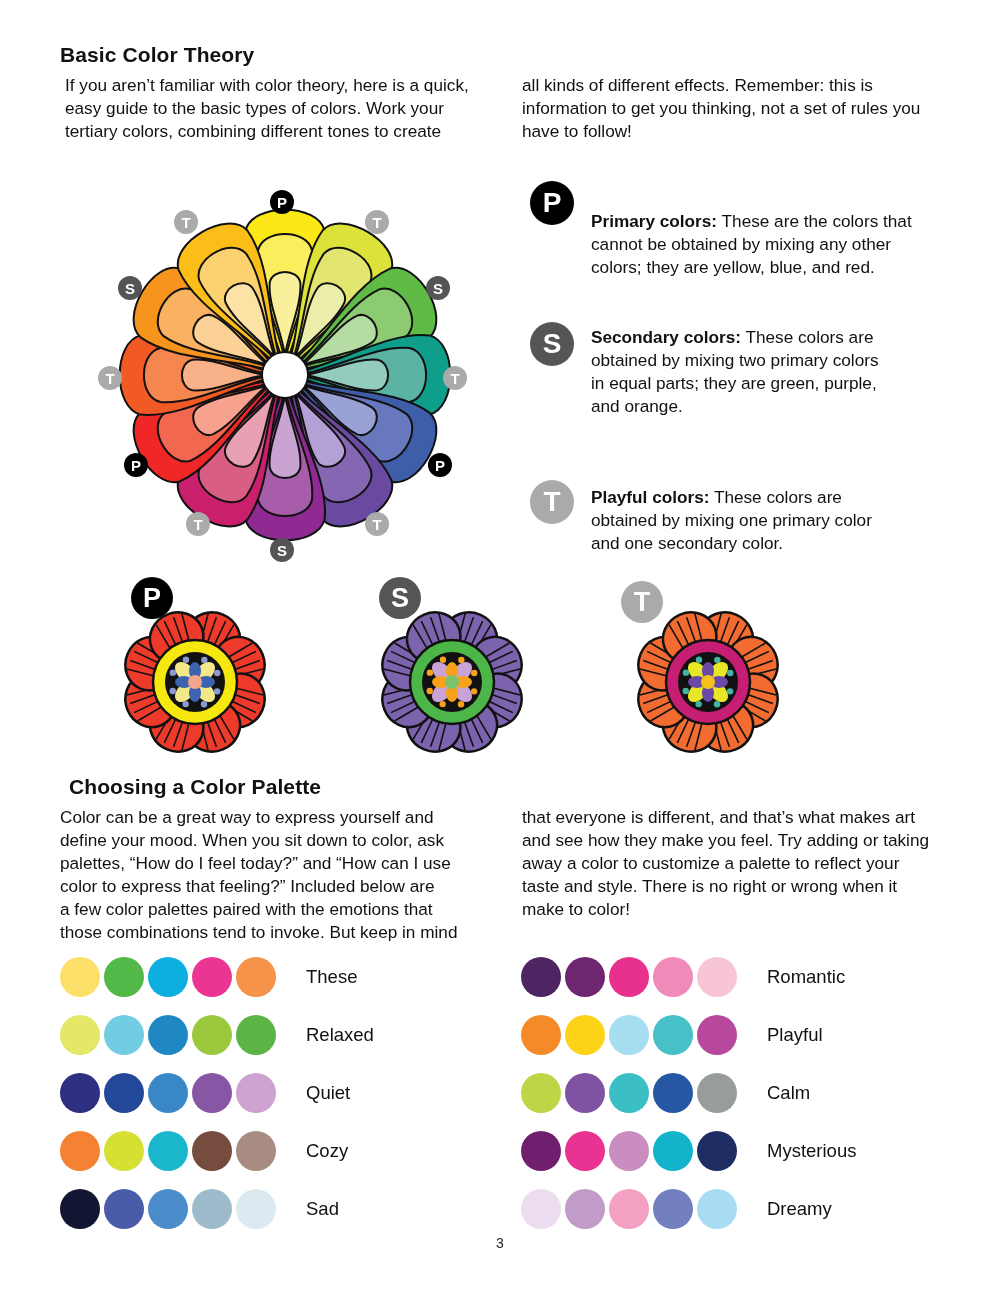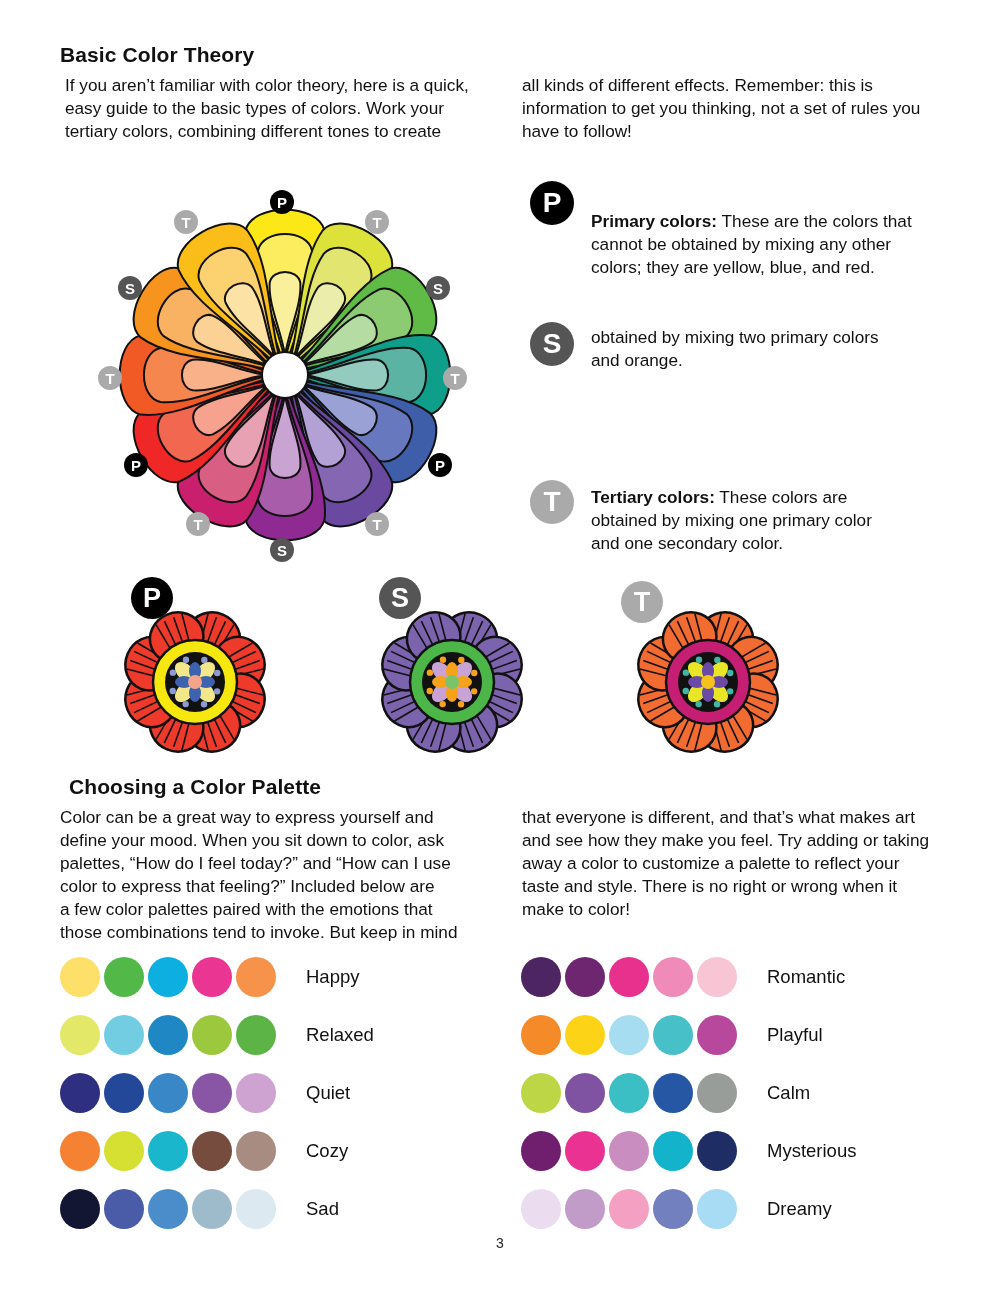--- a/index.html
+++ b/index.html
@@ -192,27 +192,29 @@
 
 <div class="badge p" style="left:530px;top:181px;width:44px;height:44px;font-size:28px;">P</div>
 <div class="def" style="top:171px;margin-top:39px;">
   <span class="line"><b>Primary colors:</b><span> These are the colors that</span></span>
   <span class="line">cannot be obtained by mixing any other</span>
   <span class="line">colors; they are yellow, blue, and red.</span>
 </div>
 
 <div class="badge s" style="left:530px;top:322px;width:44px;height:44px;font-size:28px;">S</div>
 <div class="def" style="top:326px;">
+  <span class="line"><b>Secondary colors:</b><span> These colors are</span></span>
   <span class="line">obtained by mixing two primary colors</span>
+  <span class="line">in equal parts; they are green, purple,</span>
   <span class="line">and orange.</span>
 </div>
 
 <div class="badge t" style="left:530px;top:480px;width:44px;height:44px;font-size:28px;">T</div>
 <div class="def" style="top:486px;">
-  <span class="line"><b>Tertiary colors:</b><span> These colors are</span></span>
+  <span class="line"><b>Playful colors:</b><span> These colors are</span></span>
   <span class="line">obtained by mixing one primary color</span>
   <span class="line">and one secondary color.</span>
 </div>
 
 <div class="badge p" style="left:131px;top:577px;width:42px;height:42px;font-size:27px;">P</div>
 <div class="badge s" style="left:379px;top:577px;width:42px;height:42px;font-size:27px;">S</div>
 <div class="badge t" style="left:621px;top:581px;width:42px;height:42px;font-size:27px;">T</div>
 <svg class="abs" id="flowers" style="left:0;top:560px;" width="1000" height="200">
     <g transform="translate(195,122)">
       <g transform="rotate(22.5) translate(0,-48)">
@@ -464,21 +466,21 @@
   <span>make to color!</span>
 </div>
 
 <div id="palettes">
     <div class="pal-row" style="left: 60px; top: 957px;">
       <div class="dot" style="background: rgb(253, 224, 106);"></div>
       <div class="dot" style="background: rgb(82, 184, 72);"></div>
       <div class="dot" style="background: rgb(12, 175, 224);"></div>
       <div class="dot" style="background: rgb(234, 53, 147);"></div>
       <div class="dot" style="background: rgb(247, 146, 74);"></div>
-      <span class="pal-label">Happy</span>
+      <span class="pal-label">These</span>
     </div>
     <div class="pal-row" style="left: 60px; top: 1015px;">
       <div class="dot" style="background: rgb(227, 232, 104);"></div>
       <div class="dot" style="background: rgb(114, 205, 227);"></div>
       <div class="dot" style="background: rgb(31, 135, 196);"></div>
       <div class="dot" style="background: rgb(156, 200, 61);"></div>
       <div class="dot" style="background: rgb(93, 180, 70);"></div>
       <span class="pal-label">Relaxed</span>
     </div>
     <div class="pal-row" style="left: 60px; top: 1073px;">

